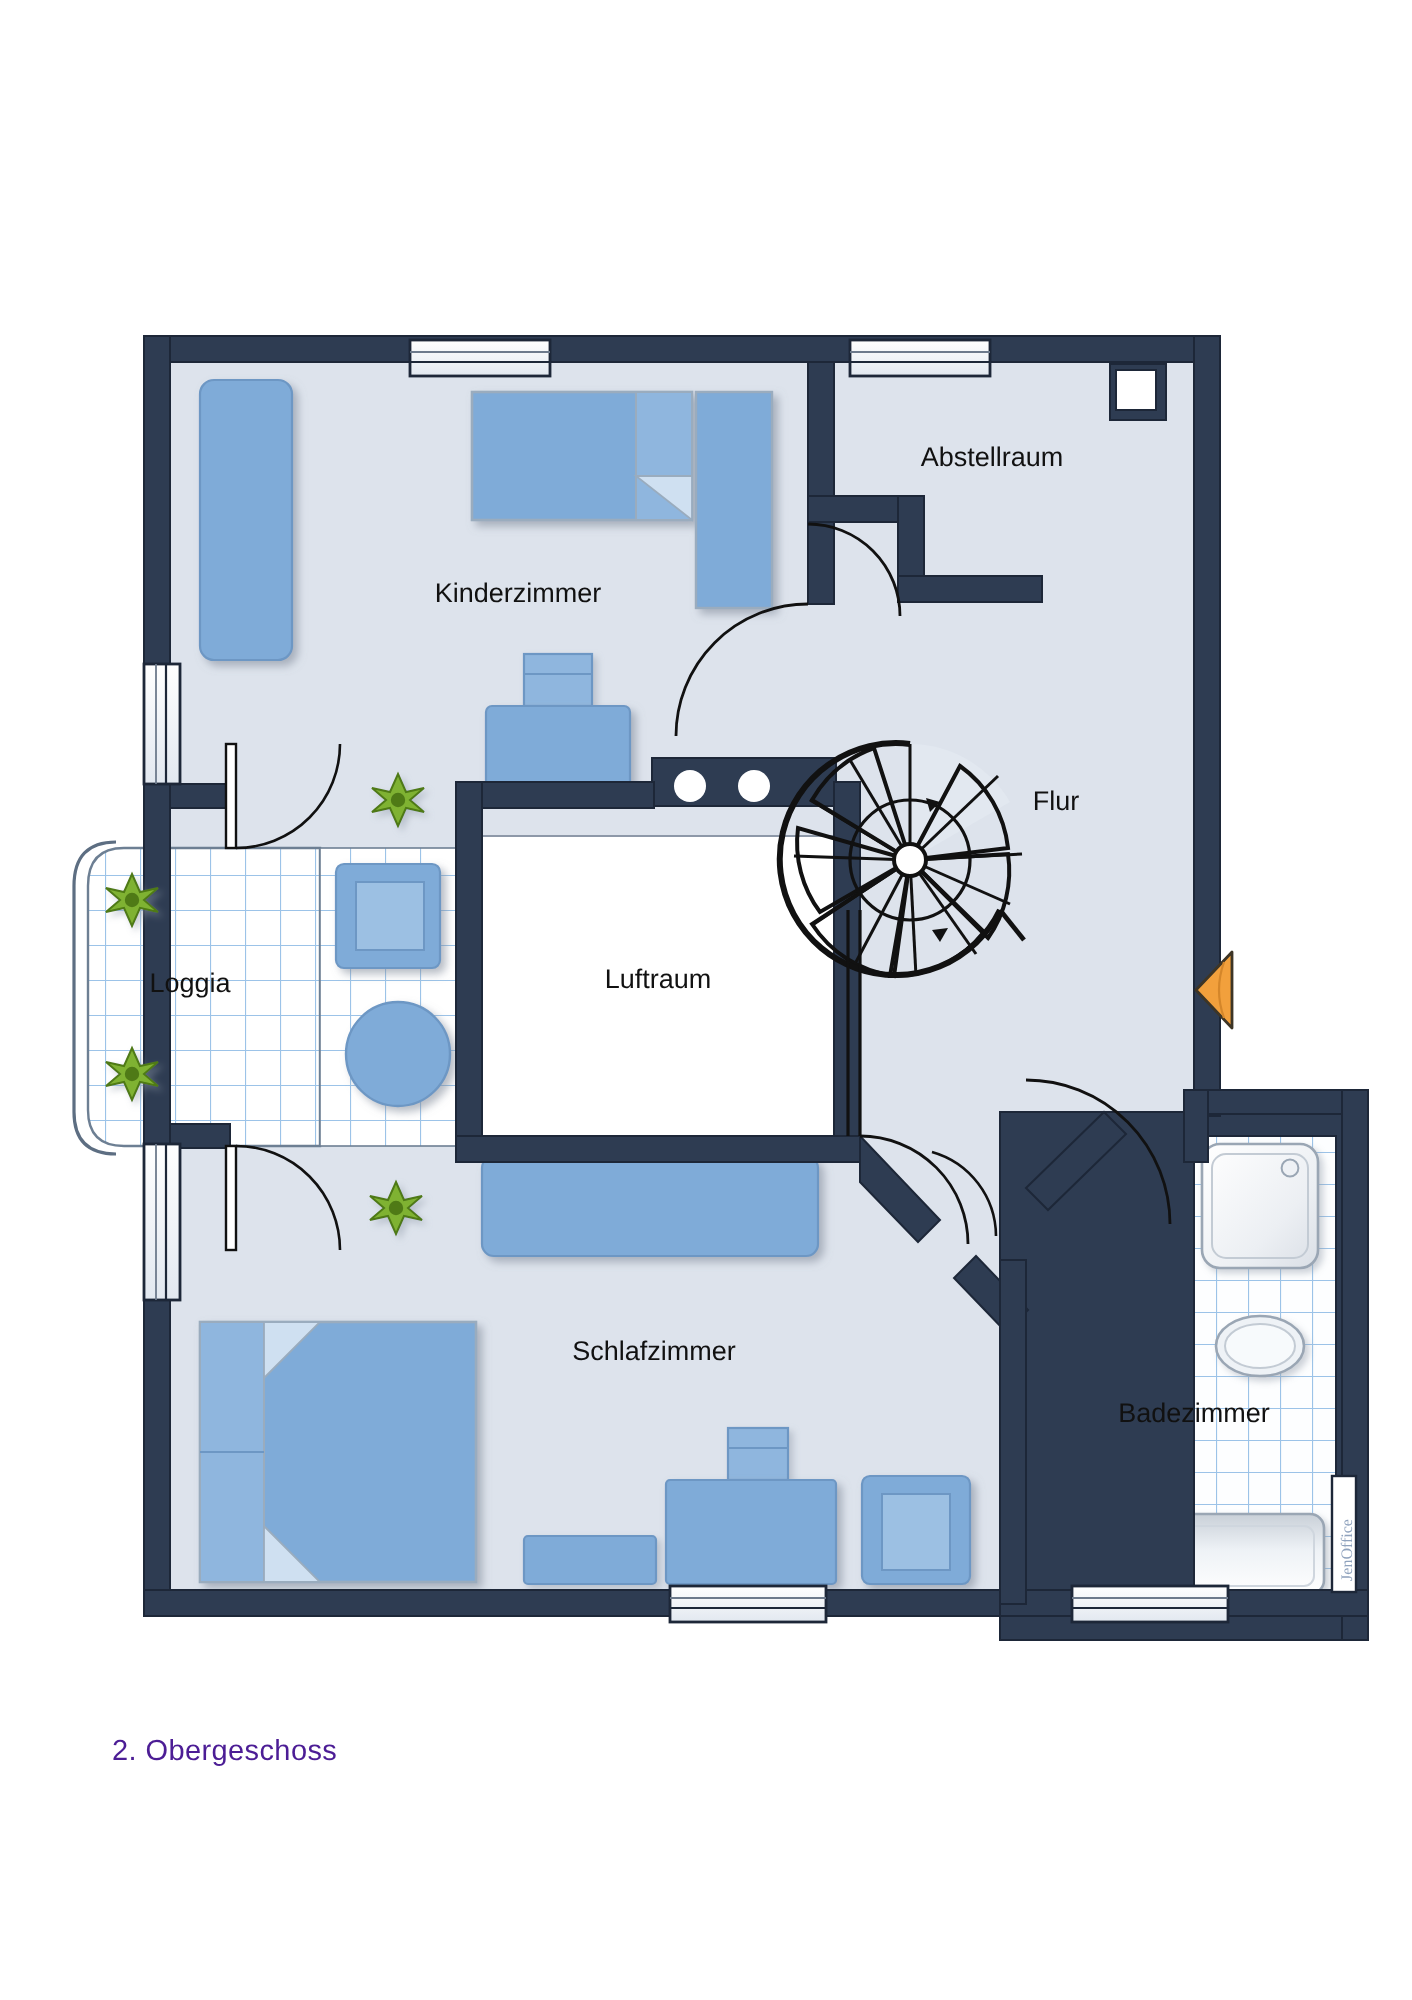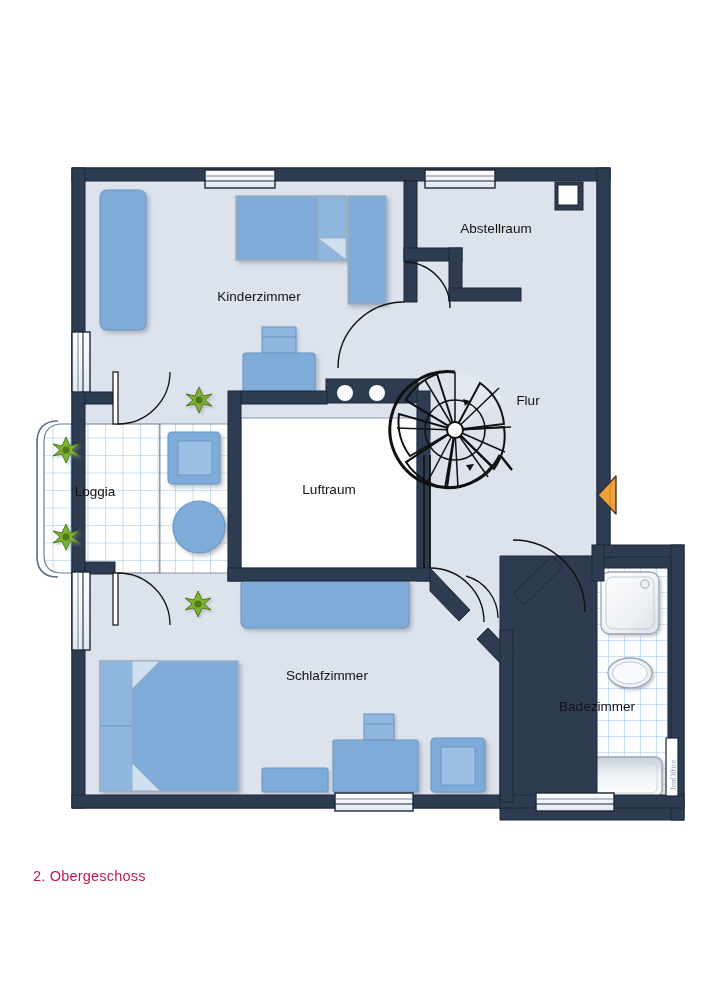--- a/index.html
+++ b/index.html
@@ -1,20 +1,20 @@
 <!DOCTYPE html>
 <html><head>
 <meta charset="utf-8">
 <style>
   html,body{margin:0;padding:0;background:#ffffff;}
   body{width:706px;height:1000px;font-family:"Liberation Sans",sans-serif;position:relative;overflow:hidden;}
   #plan-root{position:absolute;left:0;top:0;width:706px;height:1000px;}
   svg{display:block;}
   .room-label{font-family:"Liberation Sans",sans-serif;font-size:13.5px;fill:#111111;}
-  .floor-caption{position:absolute;left:33px;top:868px;font-size:14.5px;color:#be185d;letter-spacing:.2px;text-align:center;}
+  .floor-caption{position:absolute;left:56px;top:868px;font-size:14.5px;color:#4c1d95;letter-spacing:.2px;text-align:center;}
   .wm{font-family:"Liberation Serif",serif;font-size:8px;fill:#8fa2bd;}
 </style>
 </head>
 <body>
 
 <div id="plan-root">
 
   <svg width="706" height="1000" viewBox="0 0 706 1000">
 
     <defs>

